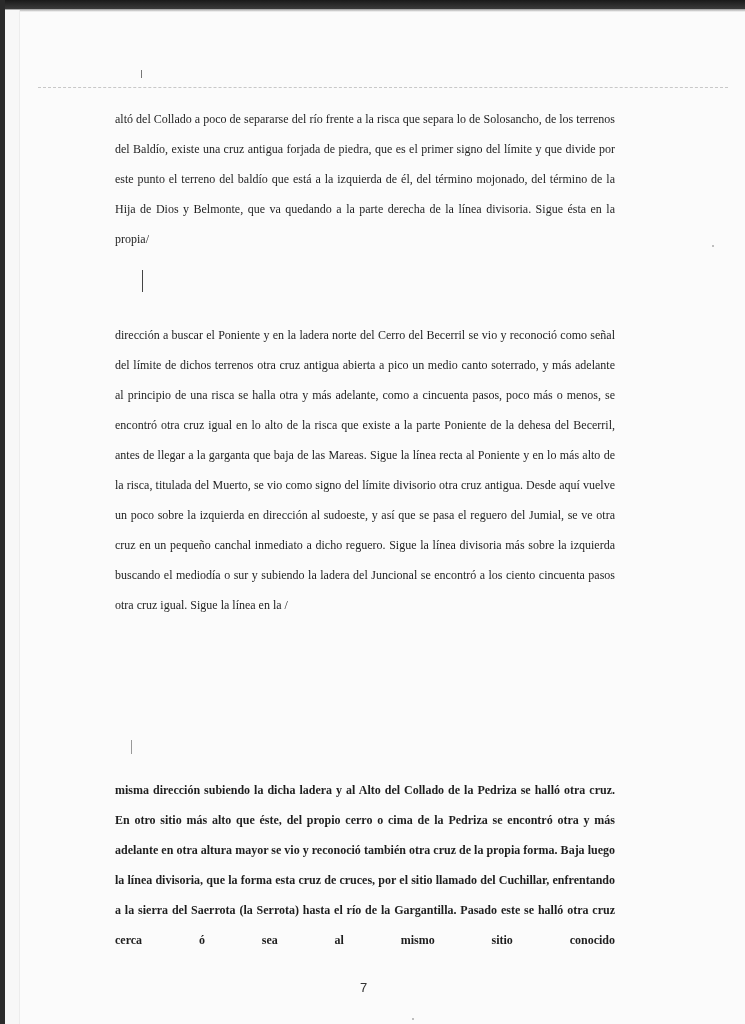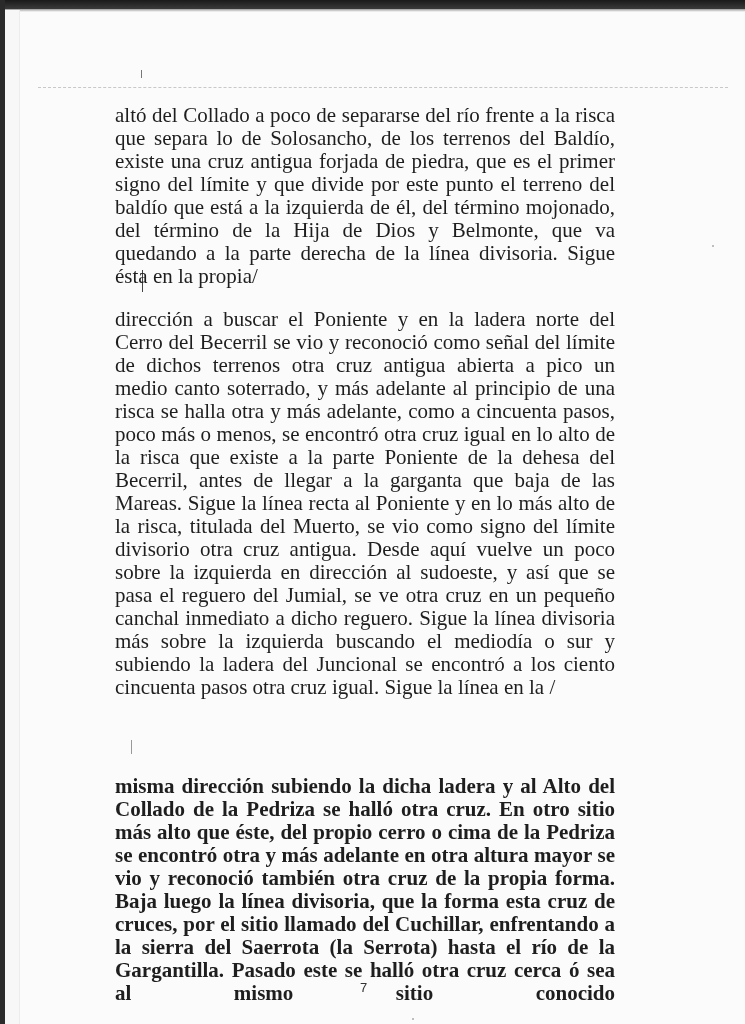--- a/index.html
+++ b/index.html
@@ -27,26 +27,26 @@
   }
   .header-rule {
     position: absolute; left: 38px; top: 87px; width: 690px; height: 0;
     border-top: 1px dashed #c8c8c8;
   }
   .tick {
     position: absolute; width: 1px; background: #777;
   }
   .page-text {
     position: absolute; left: 115px; width: 500px;
-    font-size: 21px; line-height: 23px;
+    font-size: 12px; line-height: 30px;
     text-align: justify;
   }
   .page-text p { margin: 0; }
   .block-1 { top: 104px; }
-  .block-2 { top: 308px; font-family: Liberation Serif, serif; }
+  .block-2 { top: 320px; font-family: Liberation Serif, serif; }
   .block-3 { top: 775px; font-weight: bold; }
   .last-line { text-align-last: left; }
   .page-number {
     position: absolute; left: 360px; top: 980px;
     font-family: "Liberation Sans", sans-serif; font-size: 13px; color: #333;
   }
   .speck { position: absolute; width: 2px; height: 2px; background: #aaa; border-radius: 1px; }
 </style>
 </head>
 <body>

